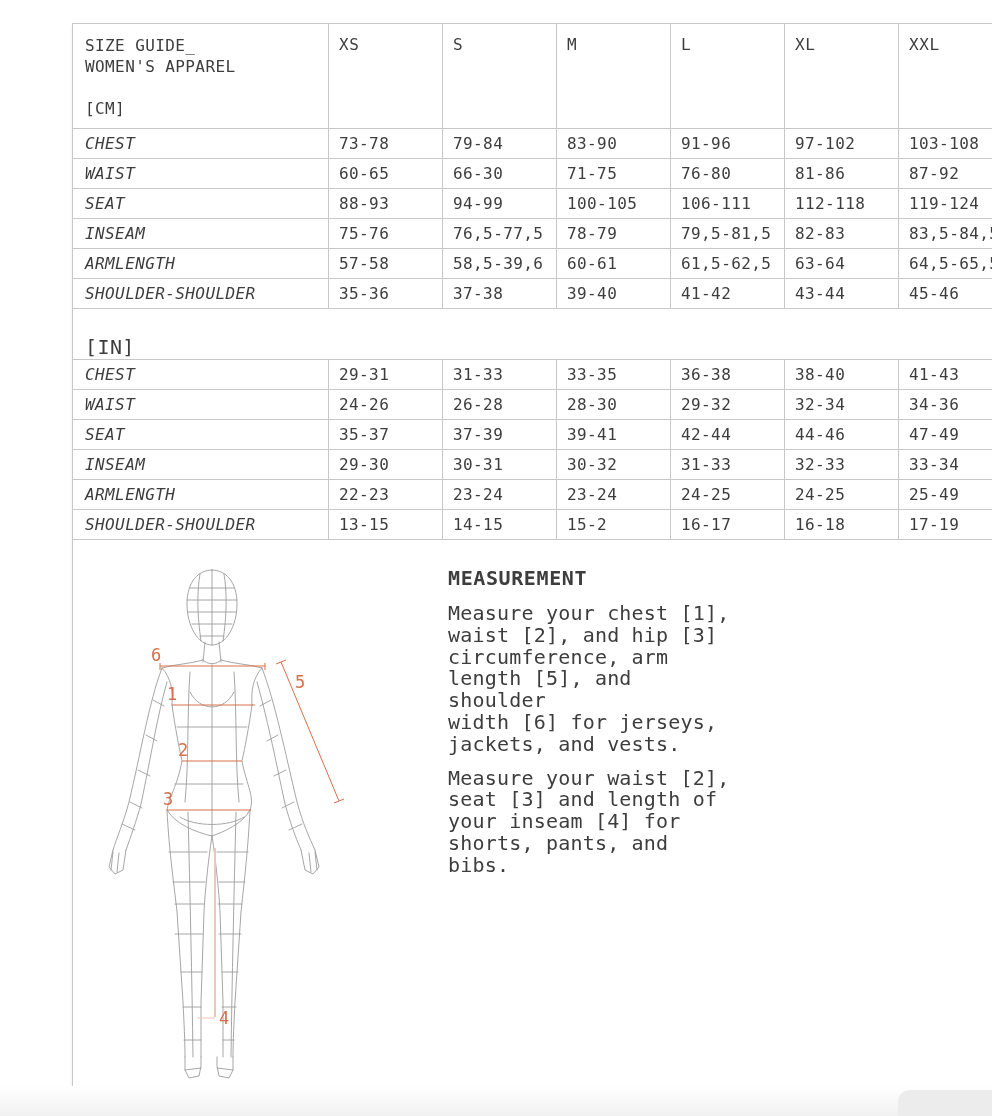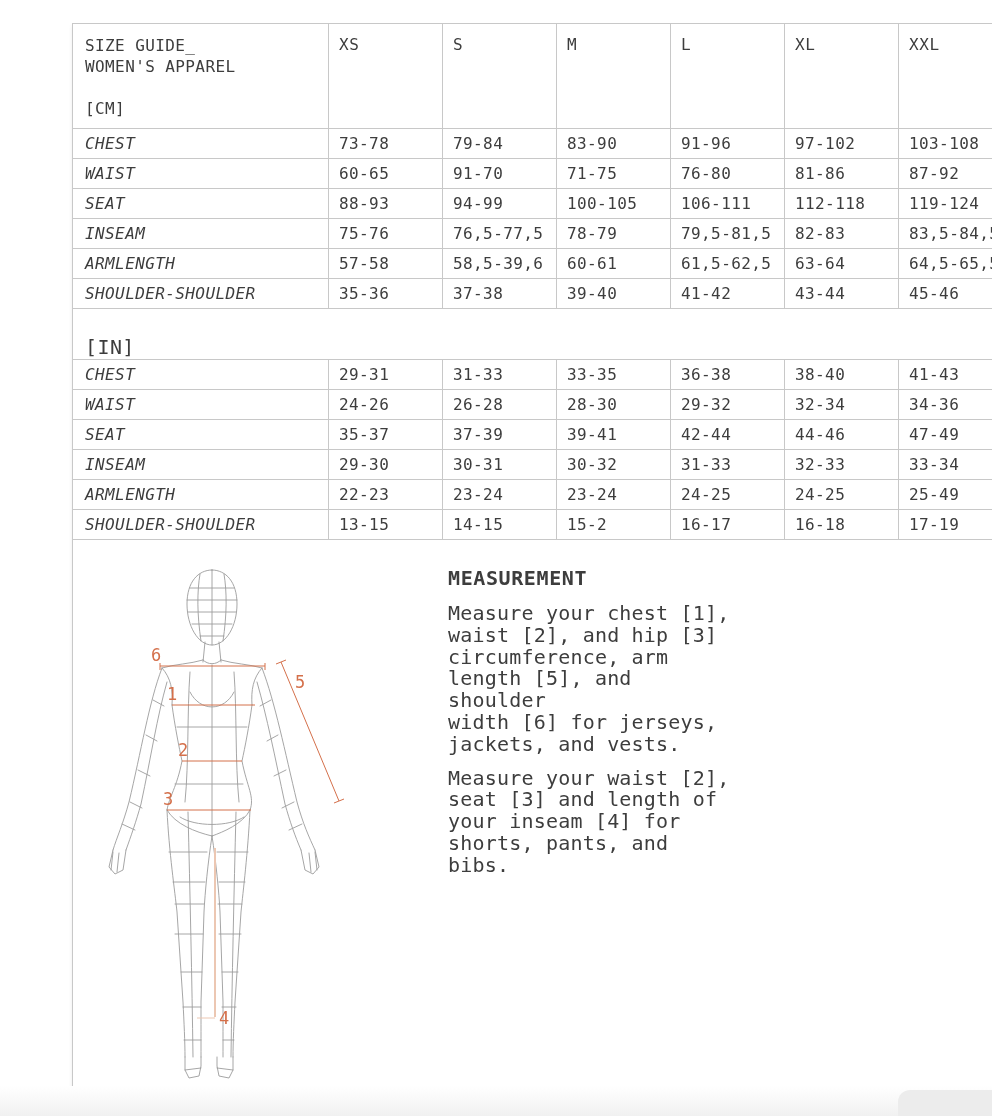--- a/index.html
+++ b/index.html
@@ -86,21 +86,21 @@
         <div class="cell value-cell">73-78</div>
         <div class="cell value-cell">79-84</div>
         <div class="cell value-cell">83-90</div>
         <div class="cell value-cell">91-96</div>
         <div class="cell value-cell">97-102</div>
         <div class="cell value-cell">103-108</div>
       </div>
       <div class="trow">
         <div class="cell label-cell">WAIST</div>
         <div class="cell value-cell">60-65</div>
-        <div class="cell value-cell">91-70</div>
+        <div class="cell value-cell">66-30</div>
         <div class="cell value-cell">71-75</div>
         <div class="cell value-cell">76-80</div>
         <div class="cell value-cell">81-86</div>
         <div class="cell value-cell">87-92</div>
       </div>
       <div class="trow">
         <div class="cell label-cell">SEAT</div>
         <div class="cell value-cell">88-93</div>
         <div class="cell value-cell">94-99</div>
         <div class="cell value-cell">100-105</div>

